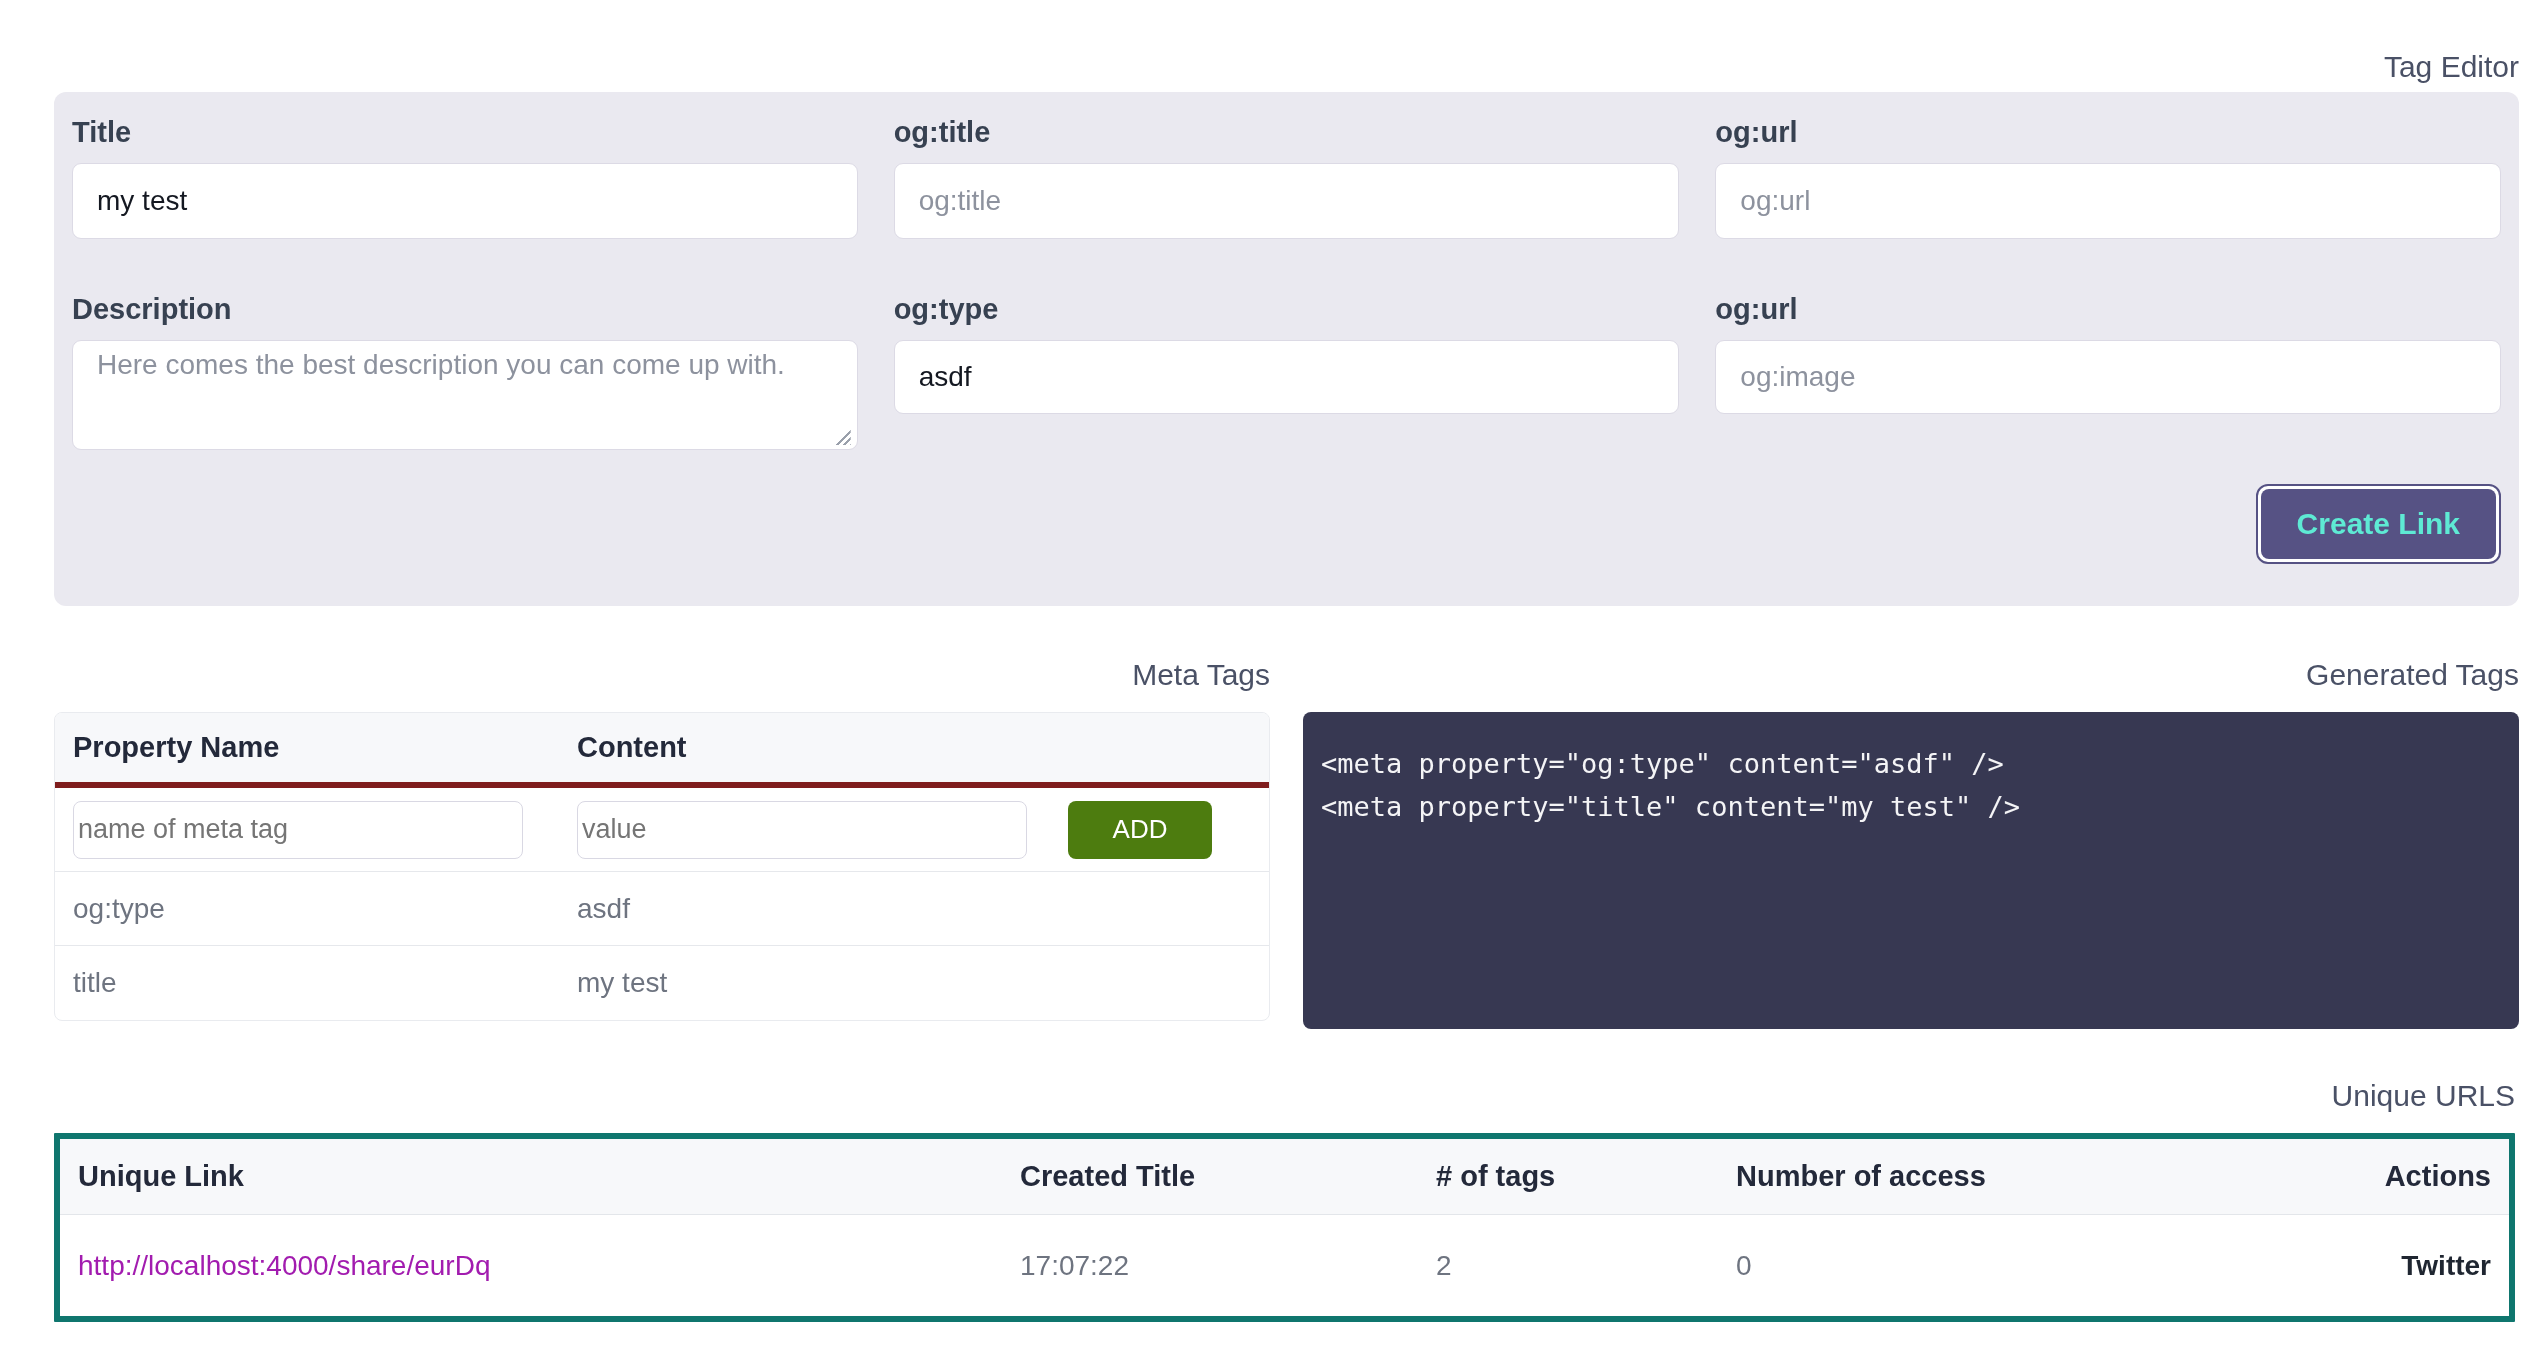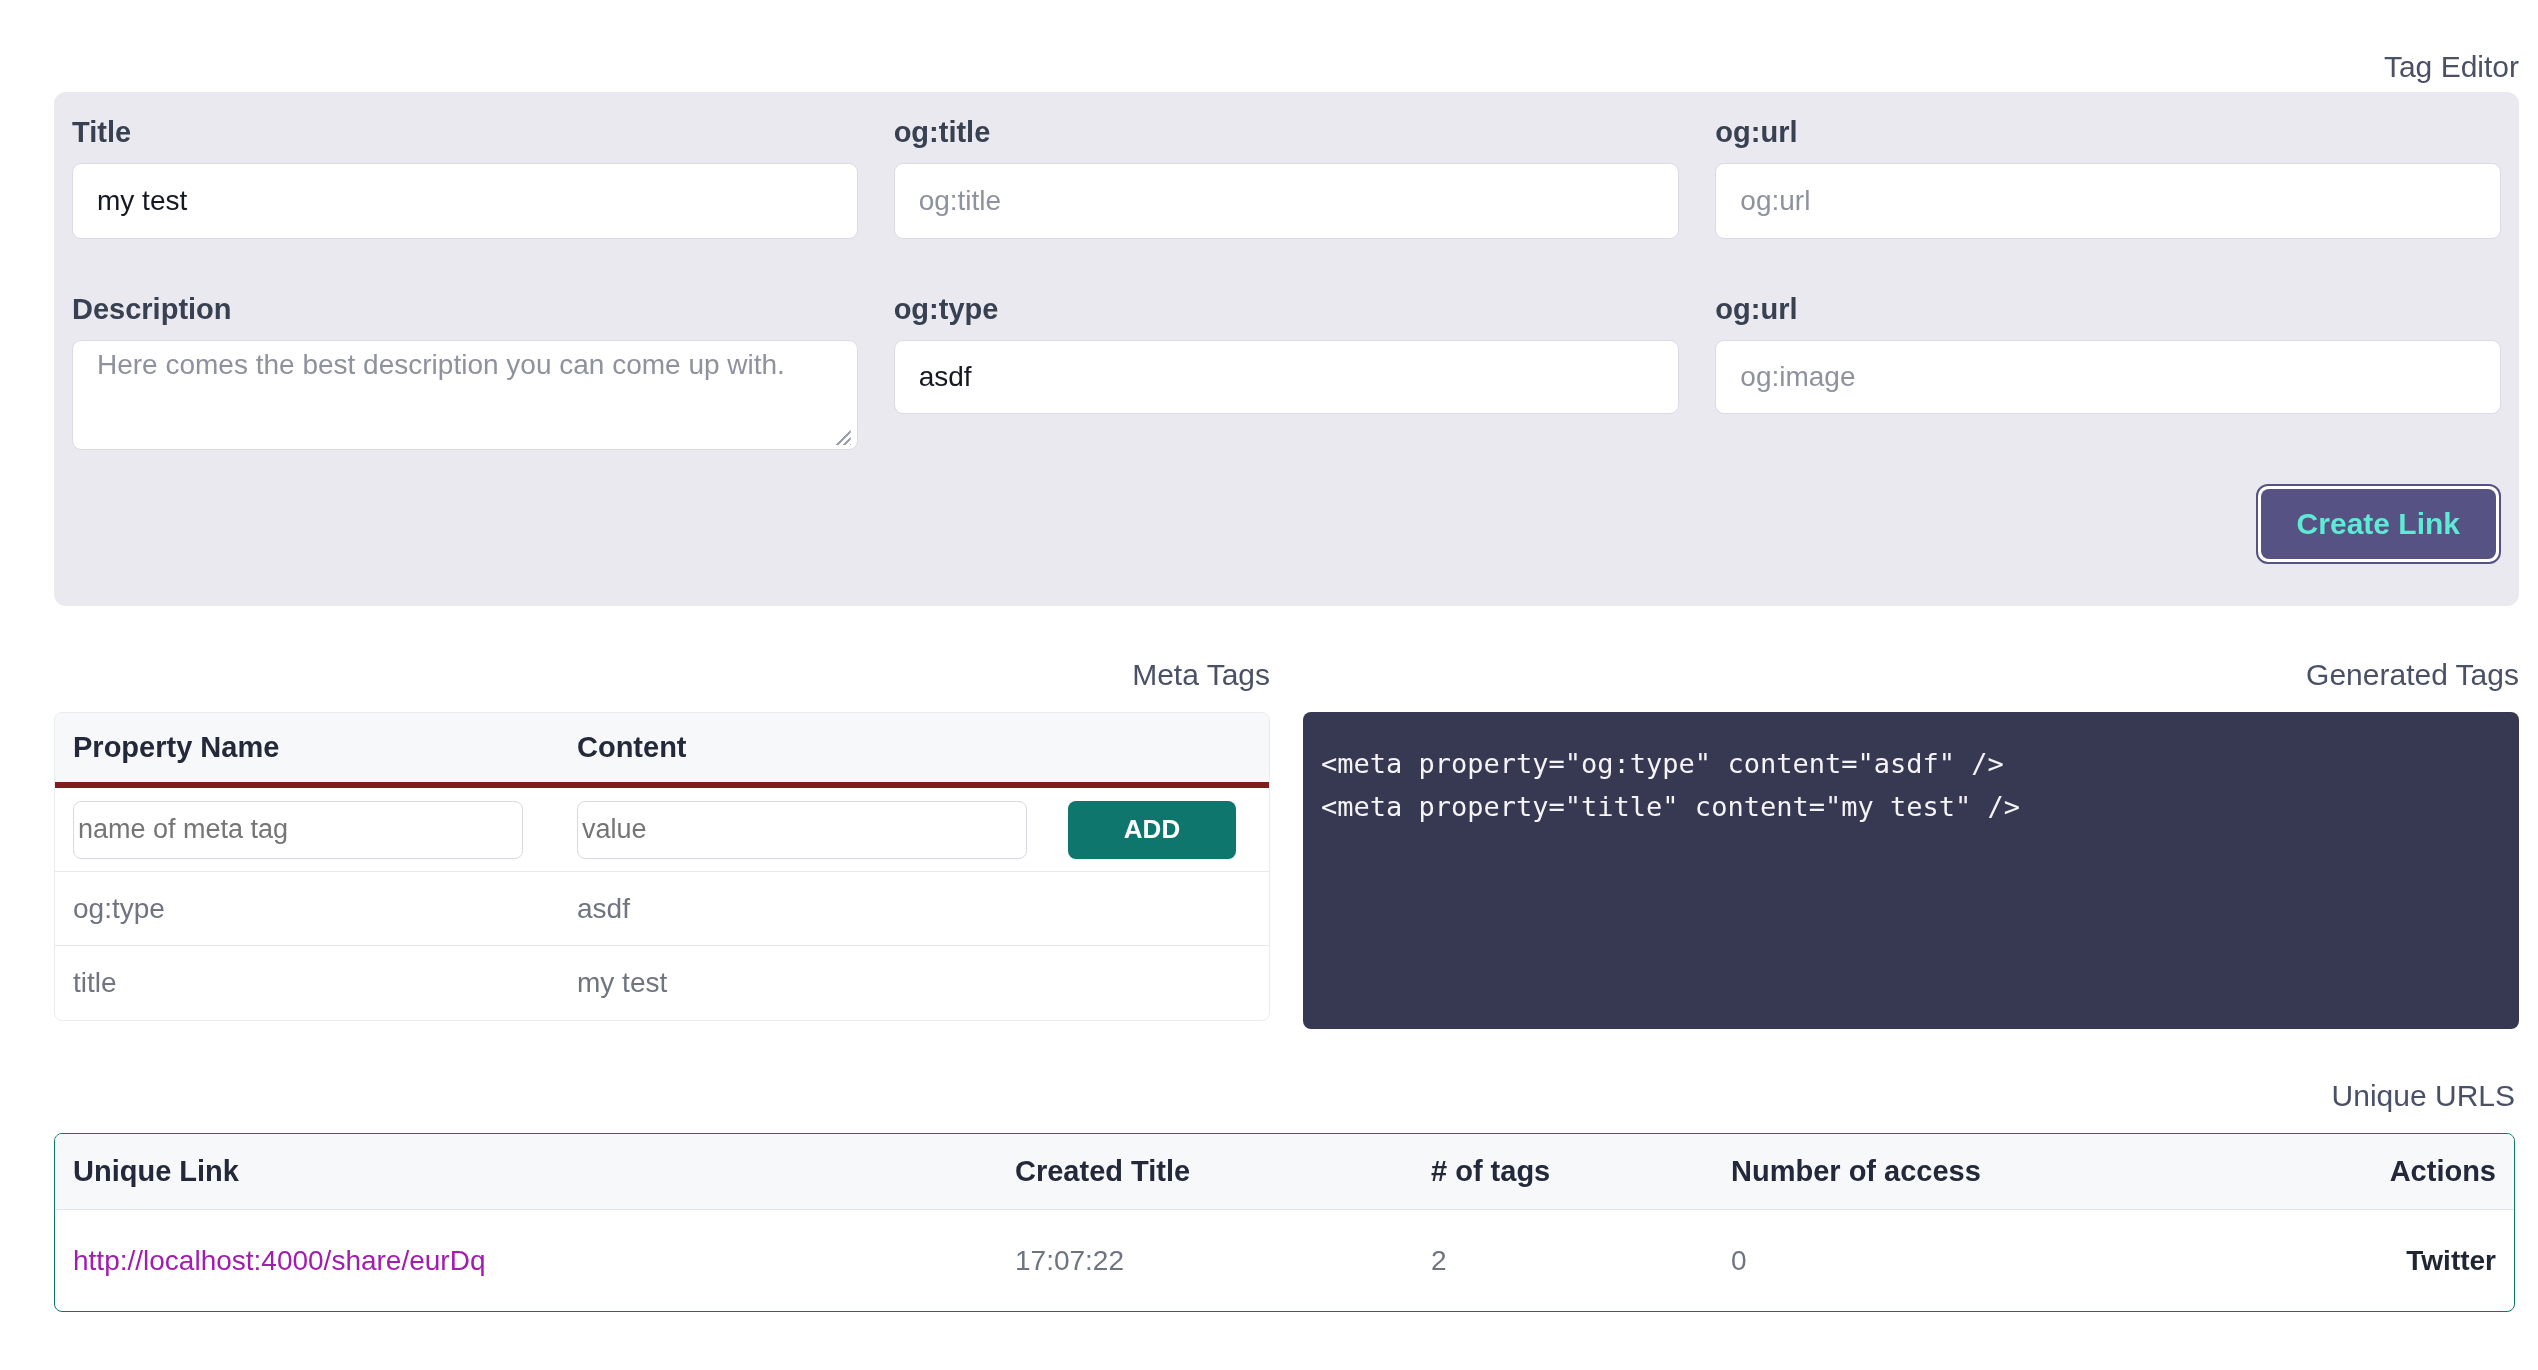--- a/index.html
+++ b/index.html
@@ -145,29 +145,29 @@
     background: #ffffff;
     border: 1px solid #d9d8e3;
     border-radius: 8px;
     padding: 0 4px;
     font-family: "Liberation Sans", sans-serif;
     font-size: 27px;
     color: #141821;
     outline: none;
   }
   .add-btn {
-    width: 168px;
+    width: 144px;
     height: 58px;
-    background: #0f766e;
+    background: #4d7c0f;
     color: #ffffff;
     border: none;
     border-radius: 8px;
     font-family: "Liberation Sans", sans-serif;
     font-size: 26px;
-    font-weight: 700;
+    font-weight: 400;
     cursor: pointer;
   }
   .meta-row {
     height: 74px;
     border-bottom: 1px solid #e6e8ec;
     font-size: 28px;
     color: #6e7480;
   }
   .meta-row:last-child { border-bottom: none; }
   .meta-row > div { padding-left: 18px; }
@@ -183,22 +183,22 @@
     font-family: "DejaVu Sans Mono", monospace;
     font-size: 27px;
     line-height: 43px;
     color: #f4f4f6;
     white-space: pre;
   }
 
   
   .unique-section { margin-left: 54px; margin-top: 50px; width: 2461px; }
   .unique-table {
-    border: 1px solid #0f766e;
-    border-radius: 8px;
+    border: 6px solid #0f766e;
+    border-radius: 1px;
     background: #ffffff;
     overflow: hidden;
   }
   .unique-grid {
     display: grid;
     grid-template-columns: 942px 416px 300px 540px 1fr;
     align-items: center;
     padding: 0 18px;
   }
   .unique-head {

